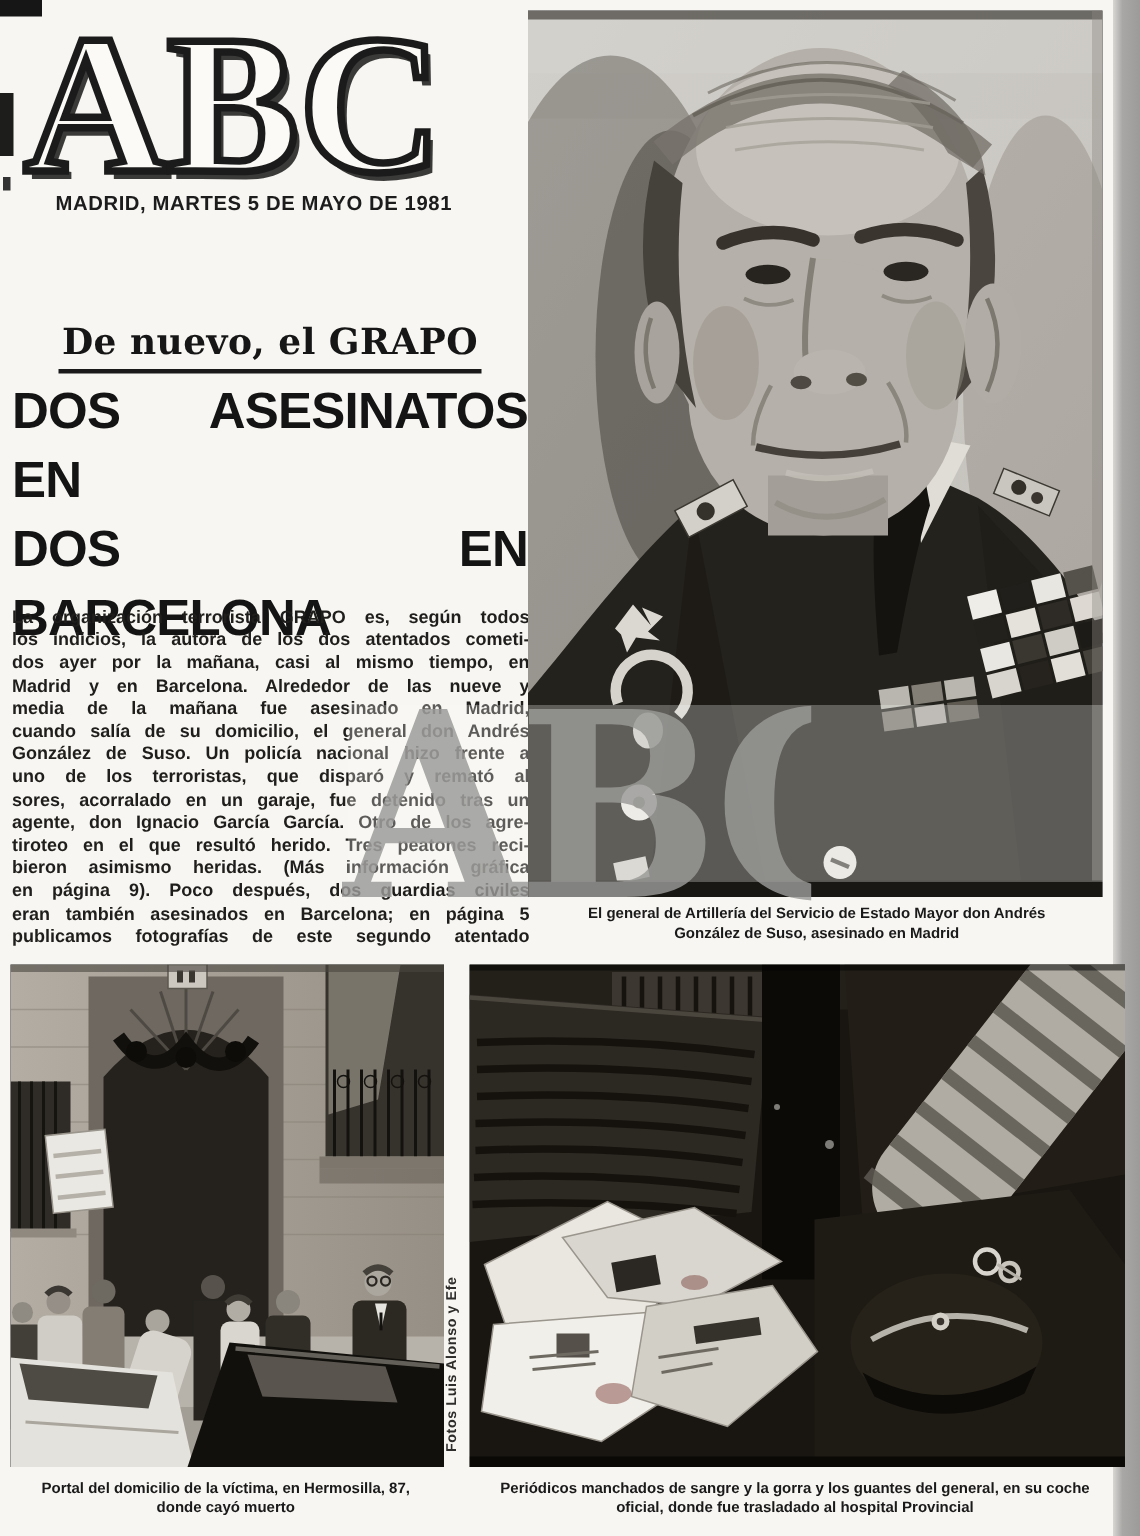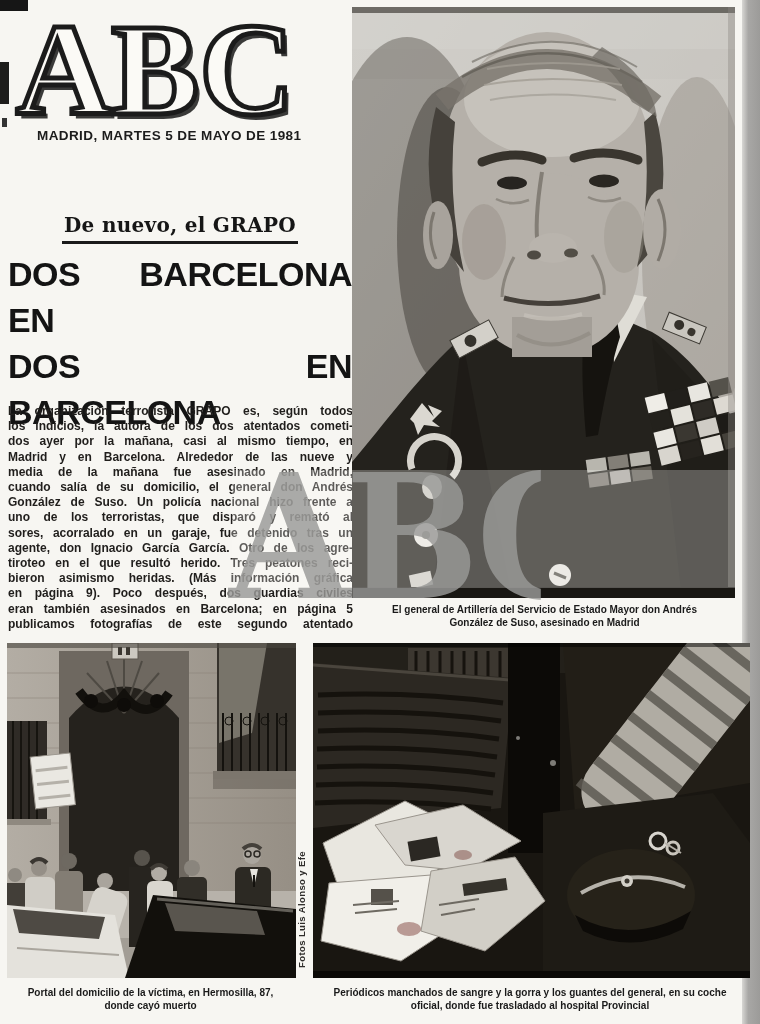--- a/index.html
+++ b/index.html
@@ -29,21 +29,21 @@
   }
   .dateline {
     position:absolute; left:37px; top:128px;
     font-size:13.5px; font-weight:bold; letter-spacing:0.4px; color:#1c1c1c;
   }
 
   
   .kicker-wrap { position:absolute; left:8px; top:213px; width:344px; text-align:center; }
   .kicker {
     display:inline-block; font-family:"DejaVu Serif", serif; font-weight:bold;
-    font-size:20px; letter-spacing:0.3px; padding:0 2px 4px 2px;
+    font-size:24px; letter-spacing:0.3px; padding:0 2px 4px 2px;
     border-bottom:3px solid #1a1a1a;
   }
 
   
   .headline { position:absolute; left:8px; top:251px; width:344px; }
   .headline-line {
     font-size:34px; font-weight:bold; letter-spacing:-0.5px; line-height:46px;
     color:#141414; text-align:justify; text-align-last:justify; white-space:normal;
   }
 
@@ -94,21 +94,21 @@
   <div class="abs mark3"></div>
 
   <div class="masthead">ABC</div>
   <div class="dateline">MADRID, MARTES 5 DE MAYO DE 1981</div>
 
   <div class="kicker-wrap">
     <span class="kicker">De nuevo, el GRAPO</span>
   </div>
 
   <div class="headline">
-    <div class="headline-line">DOS BARCELONA EN</div>
+    <div class="headline-line">DOS ASESINATOS EN</div>
     <div class="headline-line">DOS EN BARCELONA</div>
   </div>
 
   <div class="body-text">
     <div class="body-line">La organización terrorista GRAPO es, según todos</div>
     <div class="body-line">los indicios, la autora de los dos atentados cometi-</div>
     <div class="body-line">dos ayer por la mañana, casi al mismo tiempo, en</div>
     <div class="body-line">Madrid y en Barcelona. Alrededor de las nueve y</div>
     <div class="body-line">media de la mañana fue asesinado en Madrid,</div>
     <div class="body-line">cuando salía de su domicilio, el general don Andrés</div>

